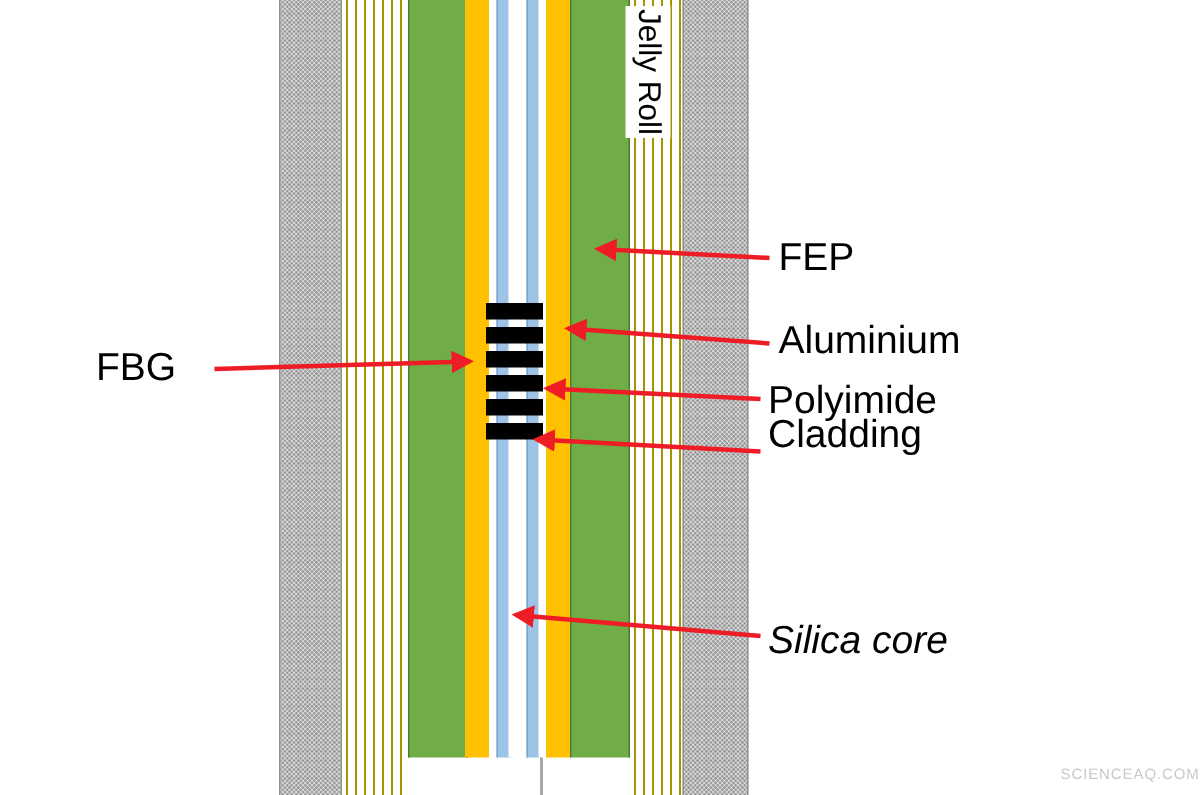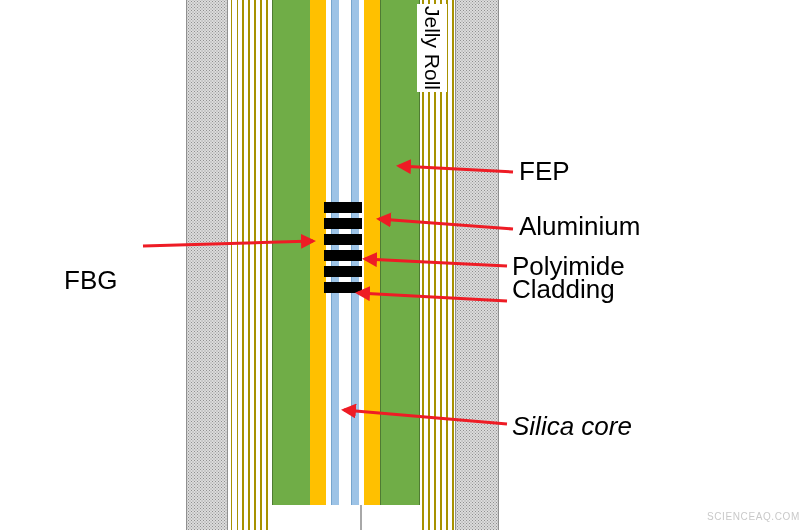--- a/index.html
+++ b/index.html
@@ -61,21 +61,21 @@
   
   .pigtail{position:absolute;left:360px;top:505px;width:2px;height:25px;background:#a8a8a8;}
 
   
   .arrows{position:absolute;left:0;top:0;width:800px;height:530px;pointer-events:none;}
   .arrows line{stroke:var(--arrow-red,#ee1c25);stroke-width:3;}
   .arrows marker path{fill:var(--arrow-red,#ee1c25);}
 
   
   .lbl{position:absolute;font-size:26px;line-height:26px;white-space:nowrap;}
-  .lbl-fbg{left:64px;top:231px;margin-top:36px;}
+  .lbl-fbg{left:64px;top:231px;}
   .lbl-fep{left:519px;top:158px;}
   .lbl-alu{left:519px;top:213px;}
   .lbl-pol{left:512px;top:253px;}
   .lbl-cla{left:512px;top:276px;}
   .lbl-sil{left:512px;top:413px;font-style:italic;}
   .lbl-jelly{
     left:417px;top:4px;
     writing-mode:vertical-rl;
     font-size:21px;background:#fff;padding:2px 2px;
   }

